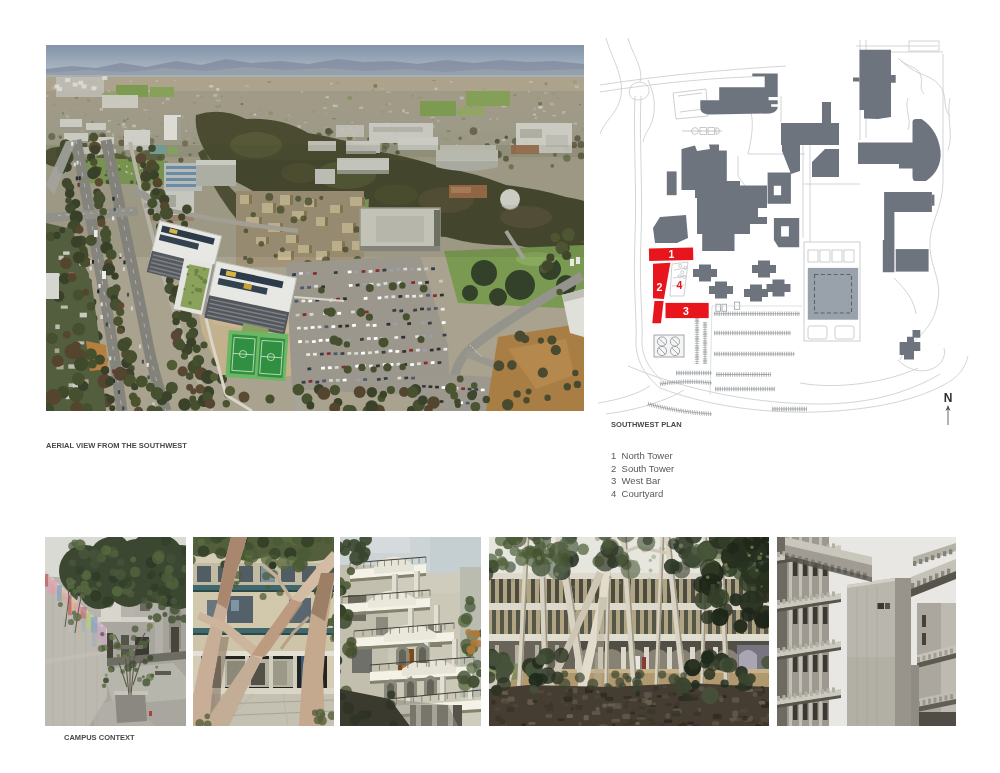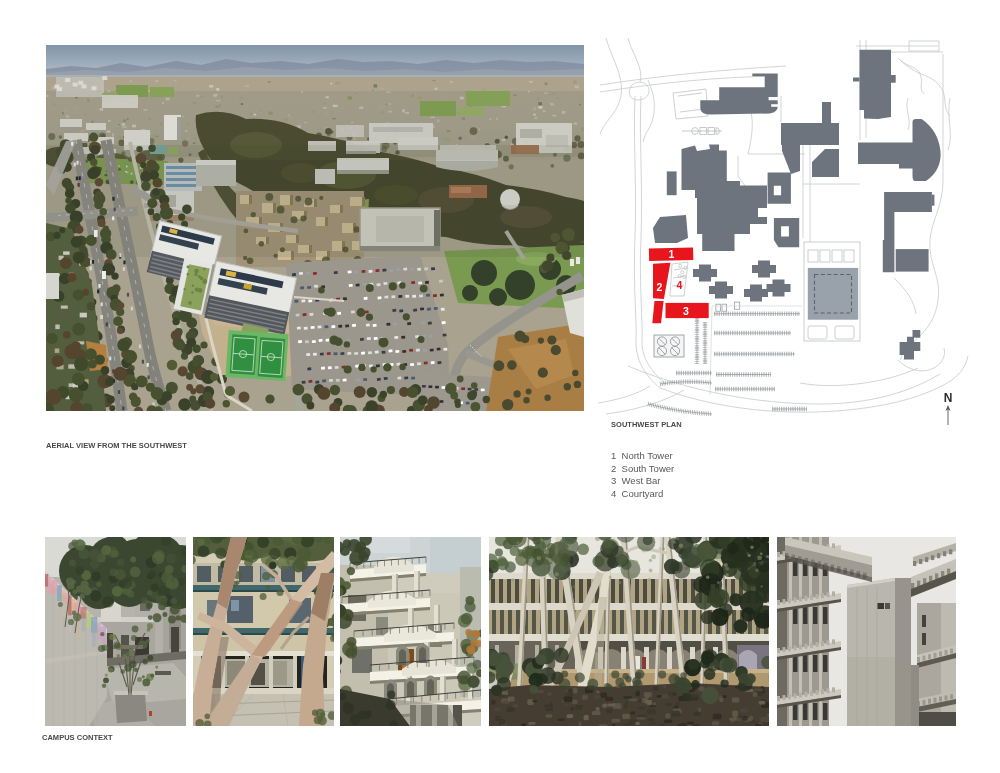--- a/index.html
+++ b/index.html
@@ -2725,13 +2725,13 @@
 <rect x="167.5" y="158.4" width="3.0" height="5" fill="#9a978e"></rect>
 <rect x="173.0" y="157.2" width="3.0" height="5" fill="#9a978e"></rect>
 <path d="M140,170 L179,162 L179,167 L140,175 Z" fill="#615e56"></path>
 <rect x="140" y="175" width="39" height="14" fill="#504d46"></rect>
 <rect x="134" y="128" width="8" height="61" fill="#8f8c83"></rect>
 <rect x="145" y="78" width="4" height="12" fill="#45423c"></rect>
 <rect x="145" y="96" width="4" height="12" fill="#45423c"></rect>
 </svg>
 </div>
 
-<div class="abs cap" style="left:42px;top:733px;">CAMPUS CONTEXT</div>
+<div class="abs cap" style="left:64px;top:733px;">CAMPUS CONTEXT</div>
 
 </body></html>

